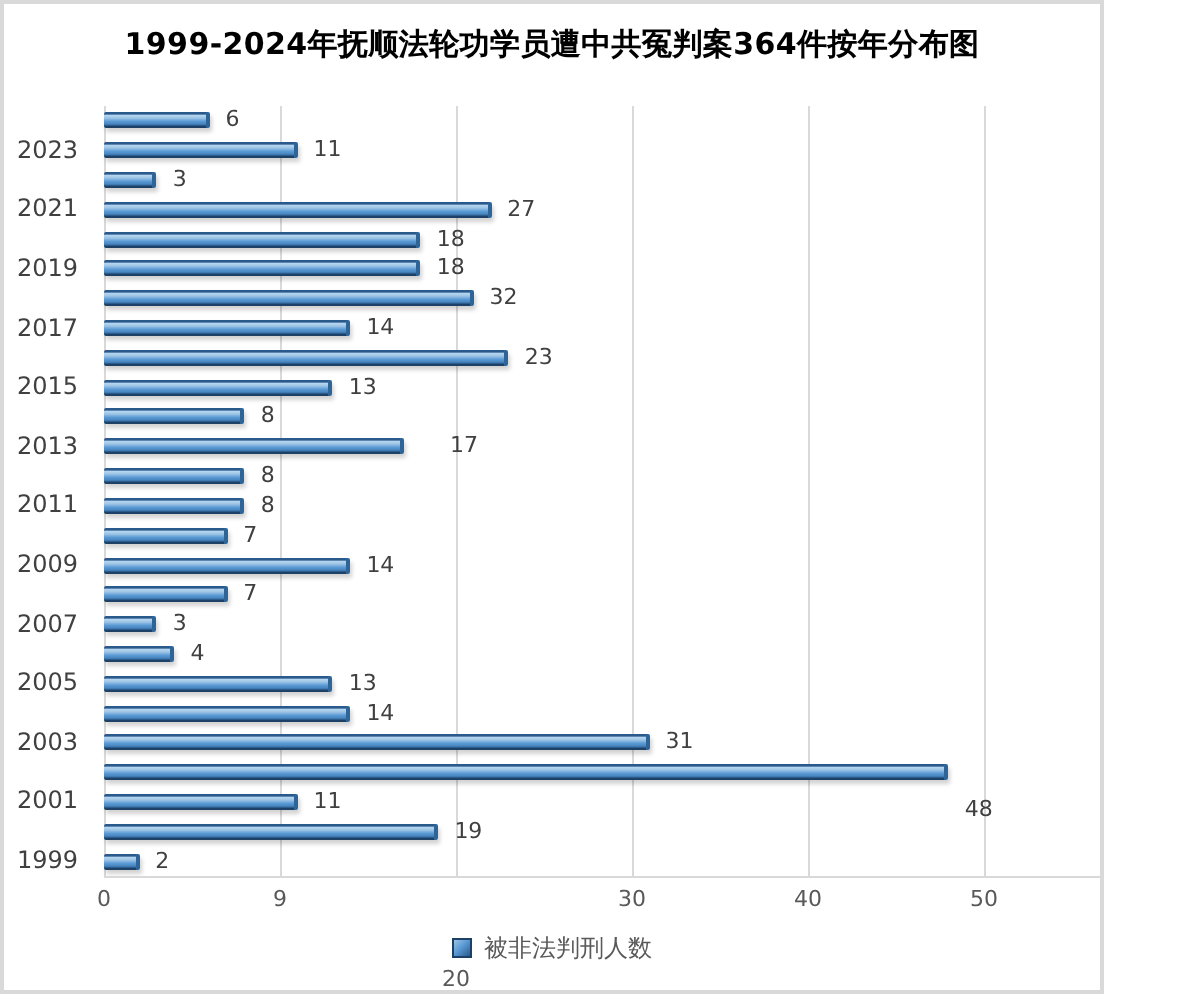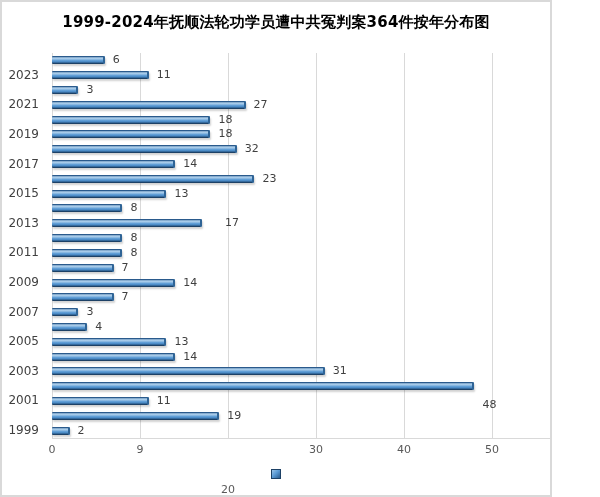--- a/index.html
+++ b/index.html
@@ -218,14 +218,15 @@
       <div class="xlabel" style="left: 118px; color: rgb(89, 89, 89);">9</div>
       <div class="xlabel" style="left: 206px; color: rgb(89, 89, 89); margin-top: 40px;">20</div>
       <div class="xlabel" style="left: 294px; color: rgb(89, 89, 89);">30</div>
       <div class="xlabel" style="left: 382px; color: rgb(89, 89, 89);">40</div>
       <div class="xlabel" style="left: 470px; color: rgb(89, 89, 89);">50</div>
       <div class="xlabel" style="left: 558px; color: rgb(89, 89, 89);">60</div>
     </div>
 
   <div class="legend">
     <span class="legend-swatch"></span>
+    <span class="legend-label">被非法判刑人数</span>
   </div>
 </div>
 
 </body></html>

